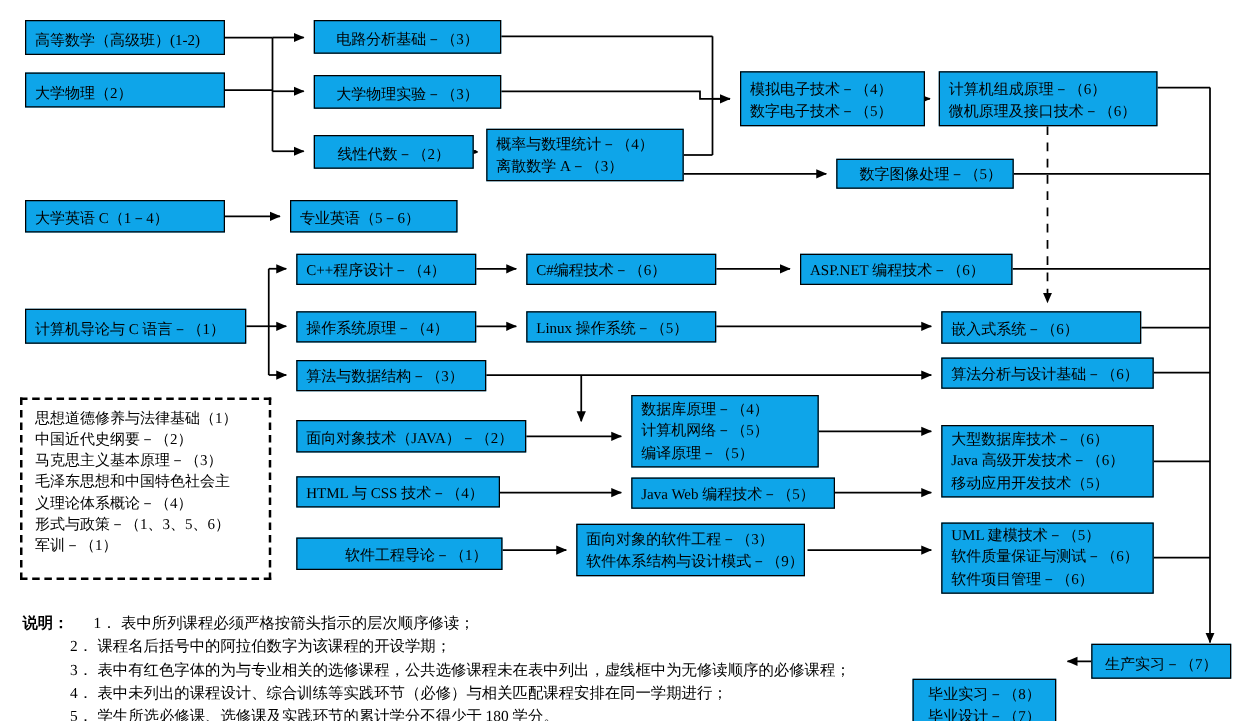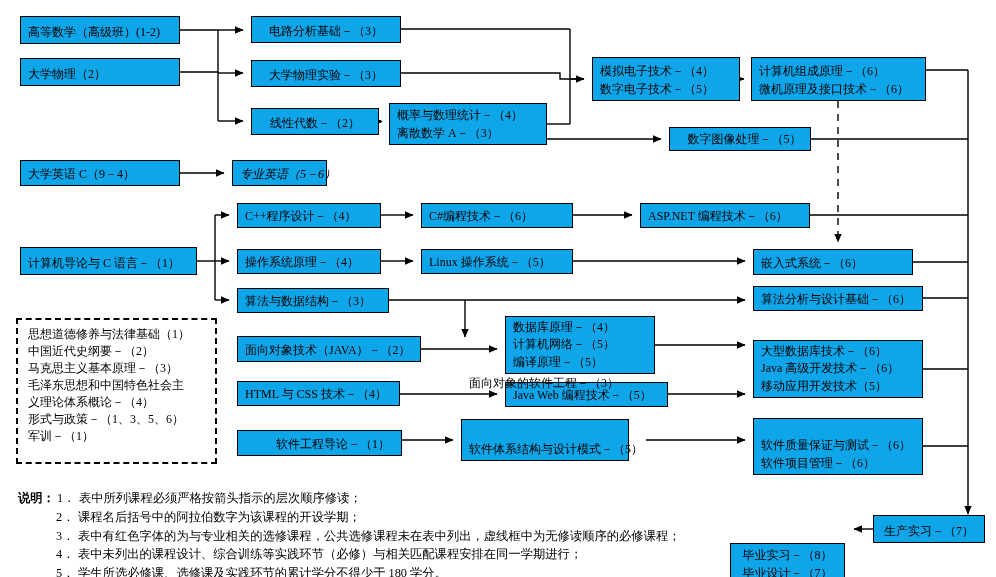--- a/index.html
+++ b/index.html
@@ -10,21 +10,21 @@
   .node{position:absolute;box-sizing:border-box;border:1px solid #000;background:#0ea5e9;
         display:flex;flex-direction:column;justify-content:flex-end;
         font-size:12px;line-height:1.45;padding:2px 7px;white-space:nowrap;}
   .node.center{align-items:center;}
   .node .ln{display:block;}
   .dashbox{position:absolute;box-sizing:border-box;border:2px dashed #000;background:#fff;
            padding:6px 10px;font-size:12px;line-height:1.42;}
   .dashbox .ln{display:block;white-space:nowrap;}
   #notes{position:absolute;left:18px;top:489px;width:700px;font-size:12.3px;line-height:1.53;}
   #notes .nrow{display:flex;align-items:flex-start;white-space:nowrap;}
-  #notes .lbl{font-weight:bold;margin-right:2px;}
+  #notes .lbl{font-weight:bold;margin-right:20px;}
   #notes .num{width:22px;flex:none;text-align:left;}
   #notes .pad{width:38px;flex:none;}
 </style>
 </head>
 <body>
 
 <div id="root">
 
   <svg id="wires" viewBox="0 0 996 577">
     <defs>
@@ -127,23 +127,23 @@
         <span class="ln">数字电子技术－（5）</span>
       </div>
       <div class="node" style="left: 751px; top: 57px; width: 175px; height: 44px;">
         <span class="ln">计算机组成原理－（6）</span>
         <span class="ln">微机原理及接口技术－（6）</span>
       </div>
       <div class="node center" style="left: 669px; top: 127px; width: 142px; height: 24px; padding-left: 16px;">
         <span class="ln">数字图像处理－（5）</span>
       </div>
       <div class="node" style="left: 20px; top: 160px; width: 160px; height: 26px;">
-        <span class="ln">大学英语 C（9－4）</span>
-      </div>
-      <div class="node" style="left: 232px; top: 160px; width: 95px; height: 26px; font-style: italic;">
+        <span class="ln">大学英语 C（1－4）</span>
+      </div>
+      <div class="node" style="left: 232px; top: 160px; width: 134px; height: 26px;">
         <span class="ln">专业英语（5－6）</span>
       </div>
       <div class="node" style="left: 20px; top: 247px; width: 177px; height: 28px;">
         <span class="ln">计算机导论与 C 语言－（1）</span>
       </div>
       <div class="node" style="left: 237px; top: 203px; width: 144px; height: 25px;">
         <span class="ln">C++程序设计－（4）</span>
       </div>
       <div class="node" style="left: 421px; top: 203px; width: 152px; height: 25px;">
         <span class="ln">C#编程技术－（6）</span>
@@ -181,25 +181,26 @@
       </div>
       <div class="node" style="left: 237px; top: 381px; width: 163px; height: 25px;">
         <span class="ln">HTML 与 CSS 技术－（4）</span>
       </div>
       <div class="node" style="left: 505px; top: 382px; width: 163px; height: 25px;">
         <span class="ln">Java Web 编程技术－（5）</span>
       </div>
       <div class="node" style="left: 237px; top: 430px; width: 165px; height: 26px; padding-left: 38px;">
         <span class="ln">软件工程导论－（1）</span>
       </div>
-      <div class="node" style="left: 461px; top: 419px; width: 168px; height: 42px; gap: 48px;">
+      <div class="node" style="left: 461px; top: 419px; width: 183px; height: 42px;">
         <span class="ln">面向对象的软件工程－（3）</span>
-        <span class="ln">软件体系结构与设计模式－（5）</span>
+        <span class="ln">软件体系结构与设计模式－（9）</span>
       </div>
       <div class="node" style="left: 753px; top: 418px; width: 170px; height: 57px;">
+        <span class="ln">UML 建模技术－（5）</span>
         <span class="ln">软件质量保证与测试－（6）</span>
         <span class="ln">软件项目管理－（6）</span>
       </div>
       <div class="node center" style="left: 730px; top: 515px; width: 115px; height: 42px; margin-top: 28px;">
         <span class="ln">毕业实习－（8）</span>
         <span class="ln">毕业设计－（7）</span>
       </div>
       <div class="node center" style="left: 873px; top: 515px; width: 112px; height: 28px;">
         <span class="ln">生产实习－（7）</span>
       </div>

